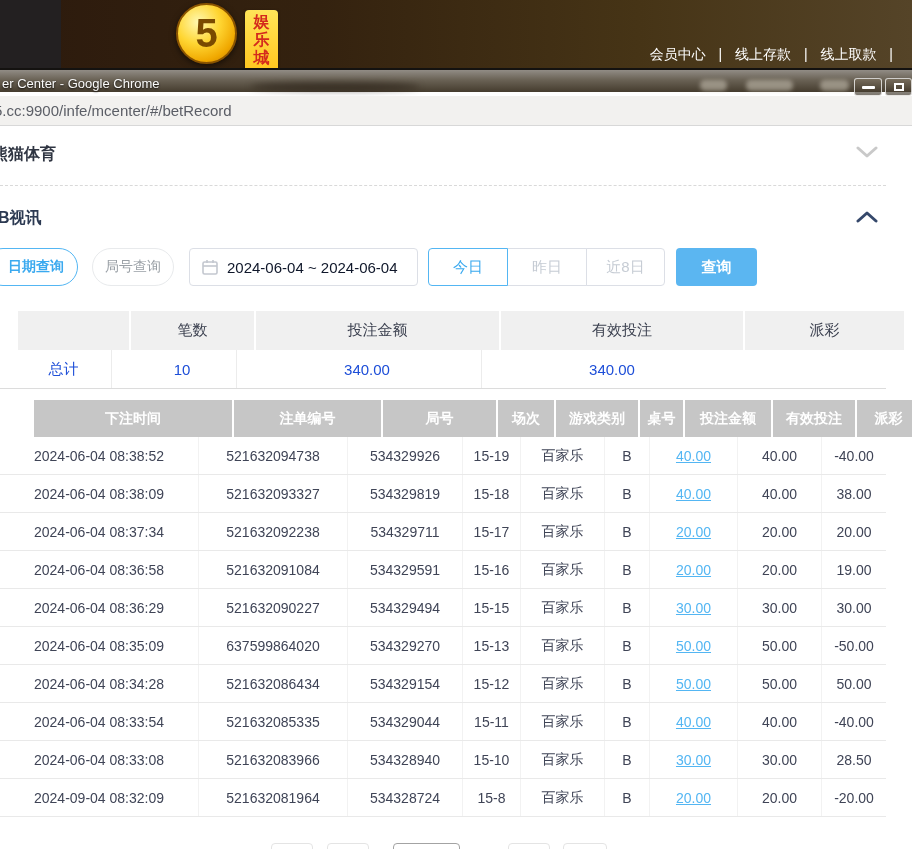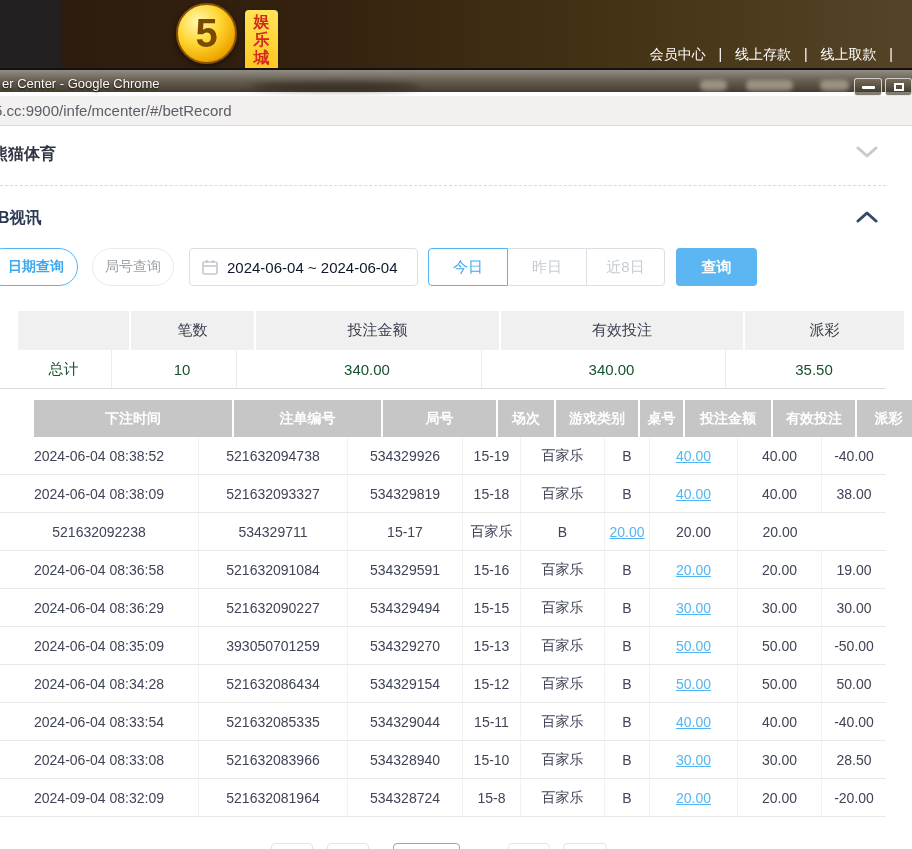--- a/index.html
+++ b/index.html
@@ -113,21 +113,21 @@
     font-family:"Liberation Sans","DejaVu Sans",sans-serif;
     font-weight:bold;
   }
   
   .summary { position:absolute; left:0; top:184px; width:886px; }
   .sum-head { display:grid; grid-template-columns:111px 123px 243px 242px 159px; column-gap:2px; height:39px;padding-left:18px; }
   .sum-head .cell { background:#f0f0f0; color:#3c4150; font-size:15px;
     display:flex; align-items:center; justify-content:center; }
   .sum-body { display:grid; grid-template-columns:112px 125px 245px 244px 160px; height:39px;
     border-bottom:1px solid #dcdcdc; }
-  .sum-body .cell { color:#14532d; font-size:15px; display:flex; align-items:center; justify-content:center;
+  .sum-body .cell { color:#1d4ed8; font-size:15px; display:flex; align-items:center; justify-content:center;
     border-right:1px solid #ececec;padding-left:16px; }
   .sum-body .cell:last-child { border-right:none; }
   
   .bet-table { position:absolute; left:0; top:273px; width:886px; }
   .bt-head { display:grid; grid-template-columns:198px 147px 113px 56px 82px 43px 86px 82px 63px;
     column-gap:2px; height:37px;margin-left:34px; }
   .bt-head .cell { background:#c6c6c6; color:#fff; font-size:14px; font-weight:bold;
     display:flex; align-items:center; justify-content:center; }
   .bt-row { display:grid; grid-template-columns:199px 149px 115px 58px 84px 45px 88px 84px 64px;
     height:38px; border-bottom:1px solid #e9e9e9; }
@@ -227,21 +227,20 @@
         <div class="cell">笔数</div>
         <div class="cell">投注金额</div>
         <div class="cell">有效投注</div>
         <div class="cell">派彩</div>
       </div>
       <div class="sum-body">
         <div class="cell">总计</div>
         <div class="cell">10</div>
         <div class="cell">340.00</div>
         <div class="cell">340.00</div>
-        <div class="cell">35.50</div>
       </div>
     </div>
 
     <div class="bet-table">
       <div class="bt-head">
         <div class="cell">下注时间</div>
         <div class="cell">注单编号</div>
         <div class="cell">局号</div>
         <div class="cell">场次</div>
         <div class="cell">游戏类别</div>
@@ -273,20 +272,21 @@
         <div class="cell">百家乐</div>
         <div class="cell">B</div>
         <div class="cell">
             <a class="bet-link">40.00</a>
           </div>
         <div class="cell">40.00</div>
         <div class="cell">38.00</div>
       </div>
 
       <div class="bt-row">
+        <div class="cell">2024-06-04 08:37:34</div>
         <div class="cell">521632092238</div>
         <div class="cell">534329711</div>
         <div class="cell">15-17</div>
         <div class="cell">百家乐</div>
         <div class="cell">B</div>
         <div class="cell">
             <a class="bet-link">20.00</a>
           </div>
         <div class="cell">20.00</div>
         <div class="cell">20.00</div>
@@ -315,21 +315,21 @@
         <div class="cell">B</div>
         <div class="cell">
             <a class="bet-link">30.00</a>
           </div>
         <div class="cell">30.00</div>
         <div class="cell">30.00</div>
       </div>
 
       <div class="bt-row">
         <div class="cell">2024-06-04 08:35:09</div>
-        <div class="cell">393050701259</div>
+        <div class="cell">637599864020</div>
         <div class="cell">534329270</div>
         <div class="cell">15-13</div>
         <div class="cell">百家乐</div>
         <div class="cell">B</div>
         <div class="cell">
             <a class="bet-link">50.00</a>
           </div>
         <div class="cell">50.00</div>
         <div class="cell neg">-50.00</div>
       </div>

